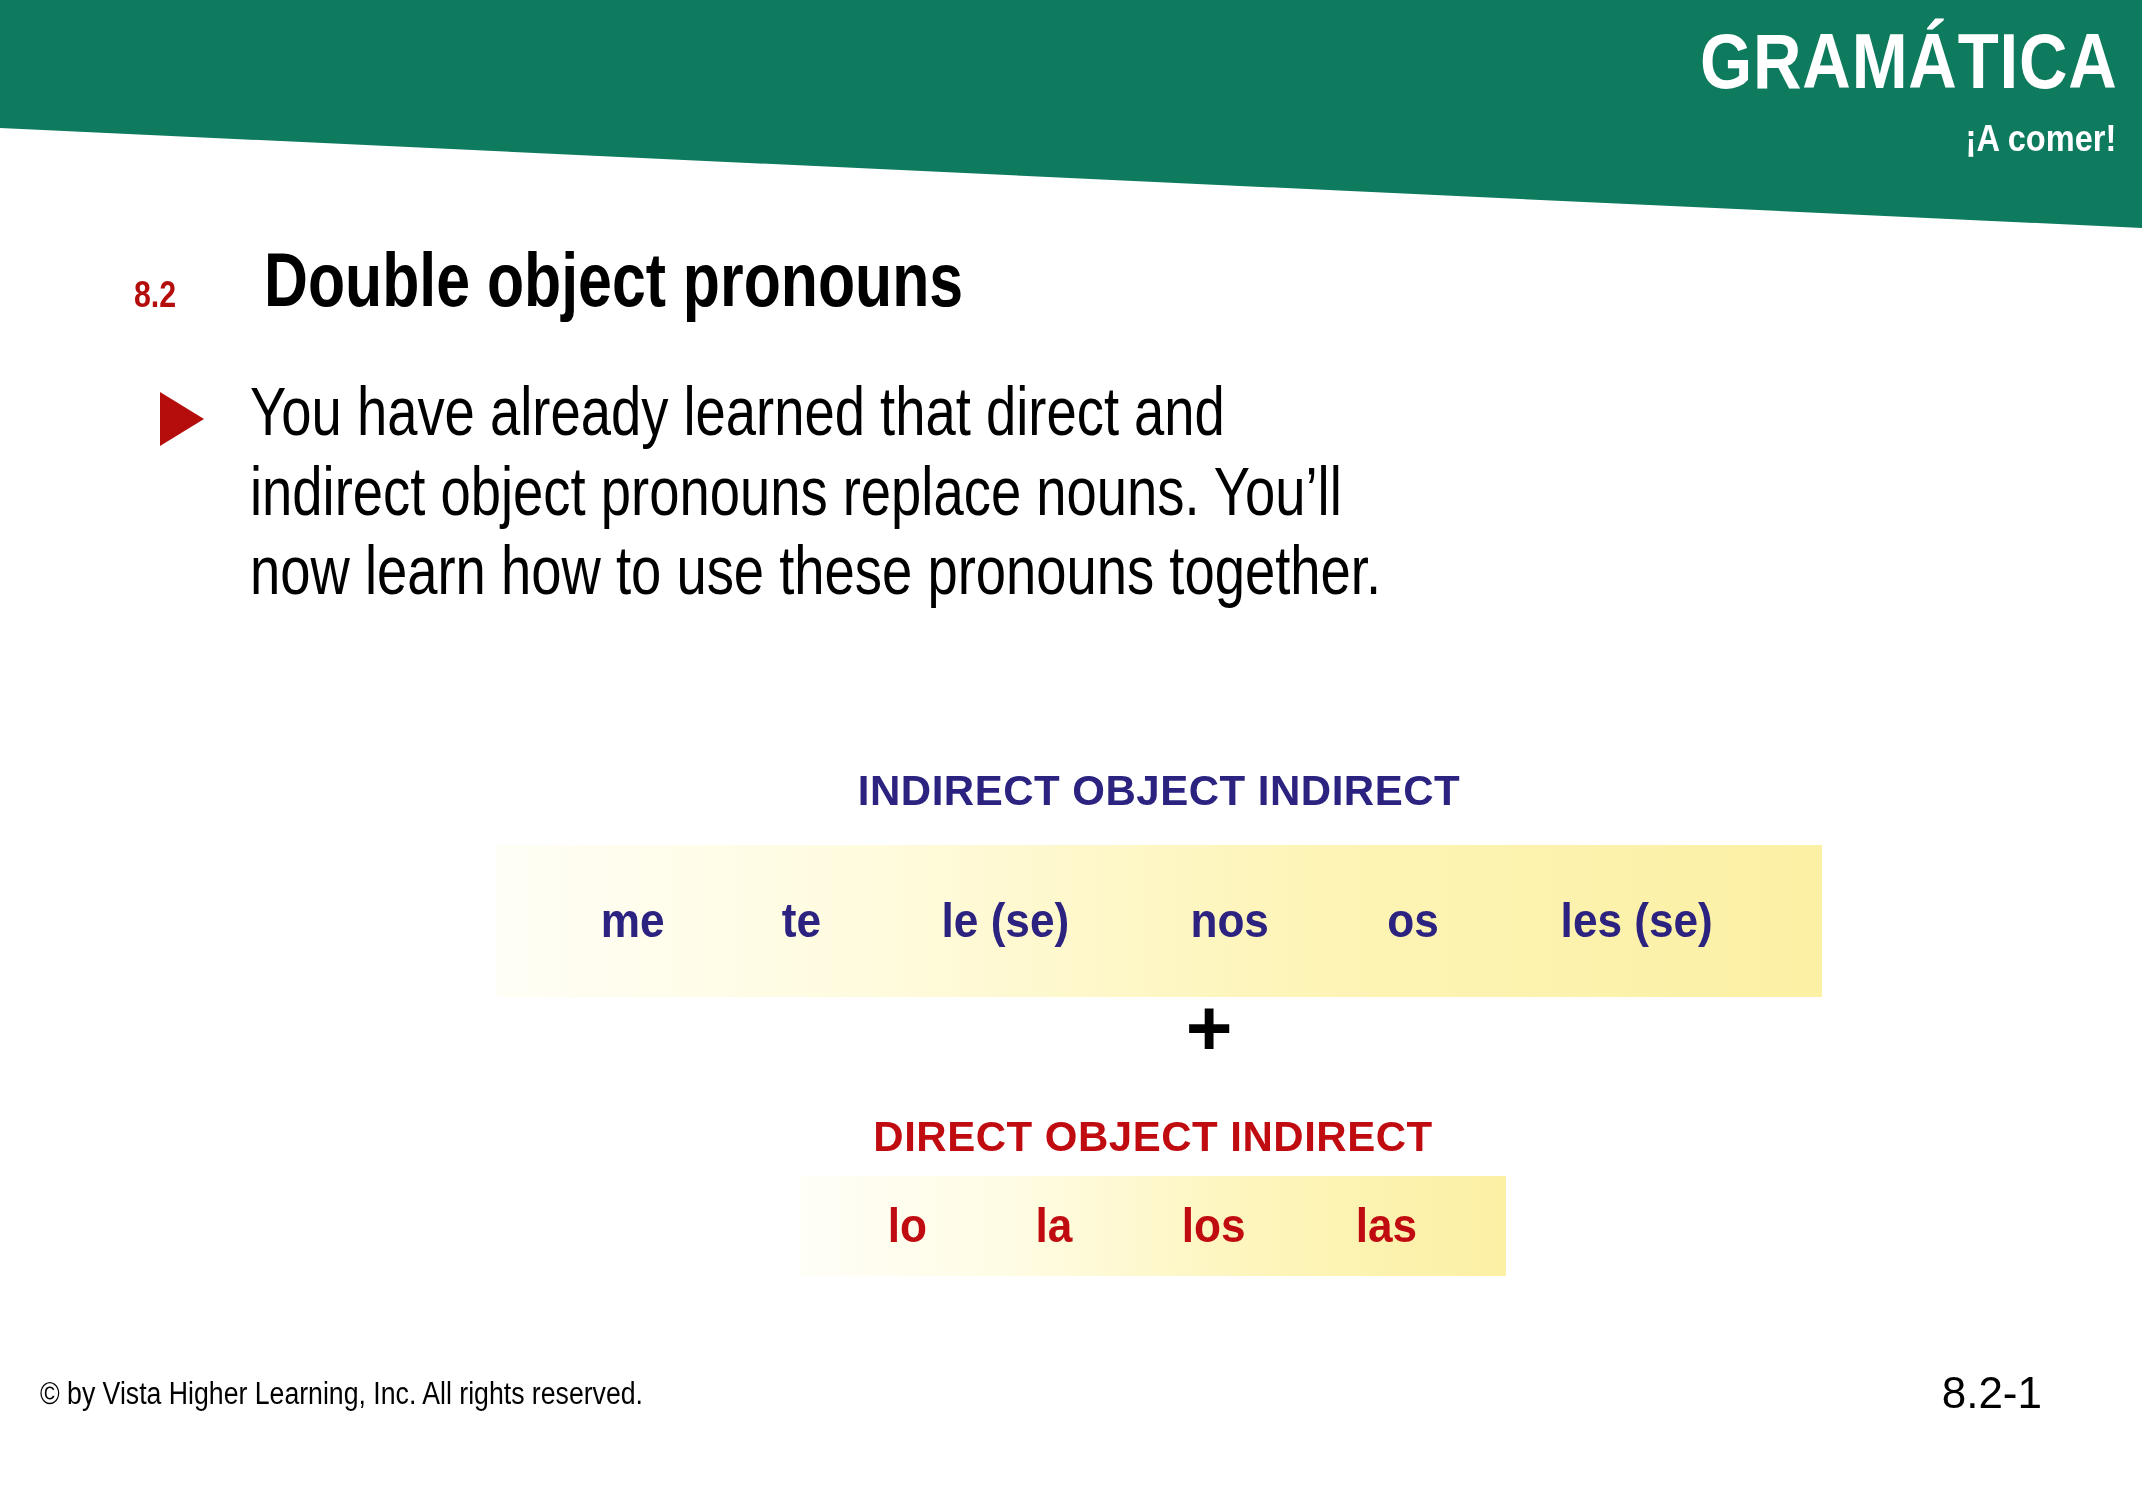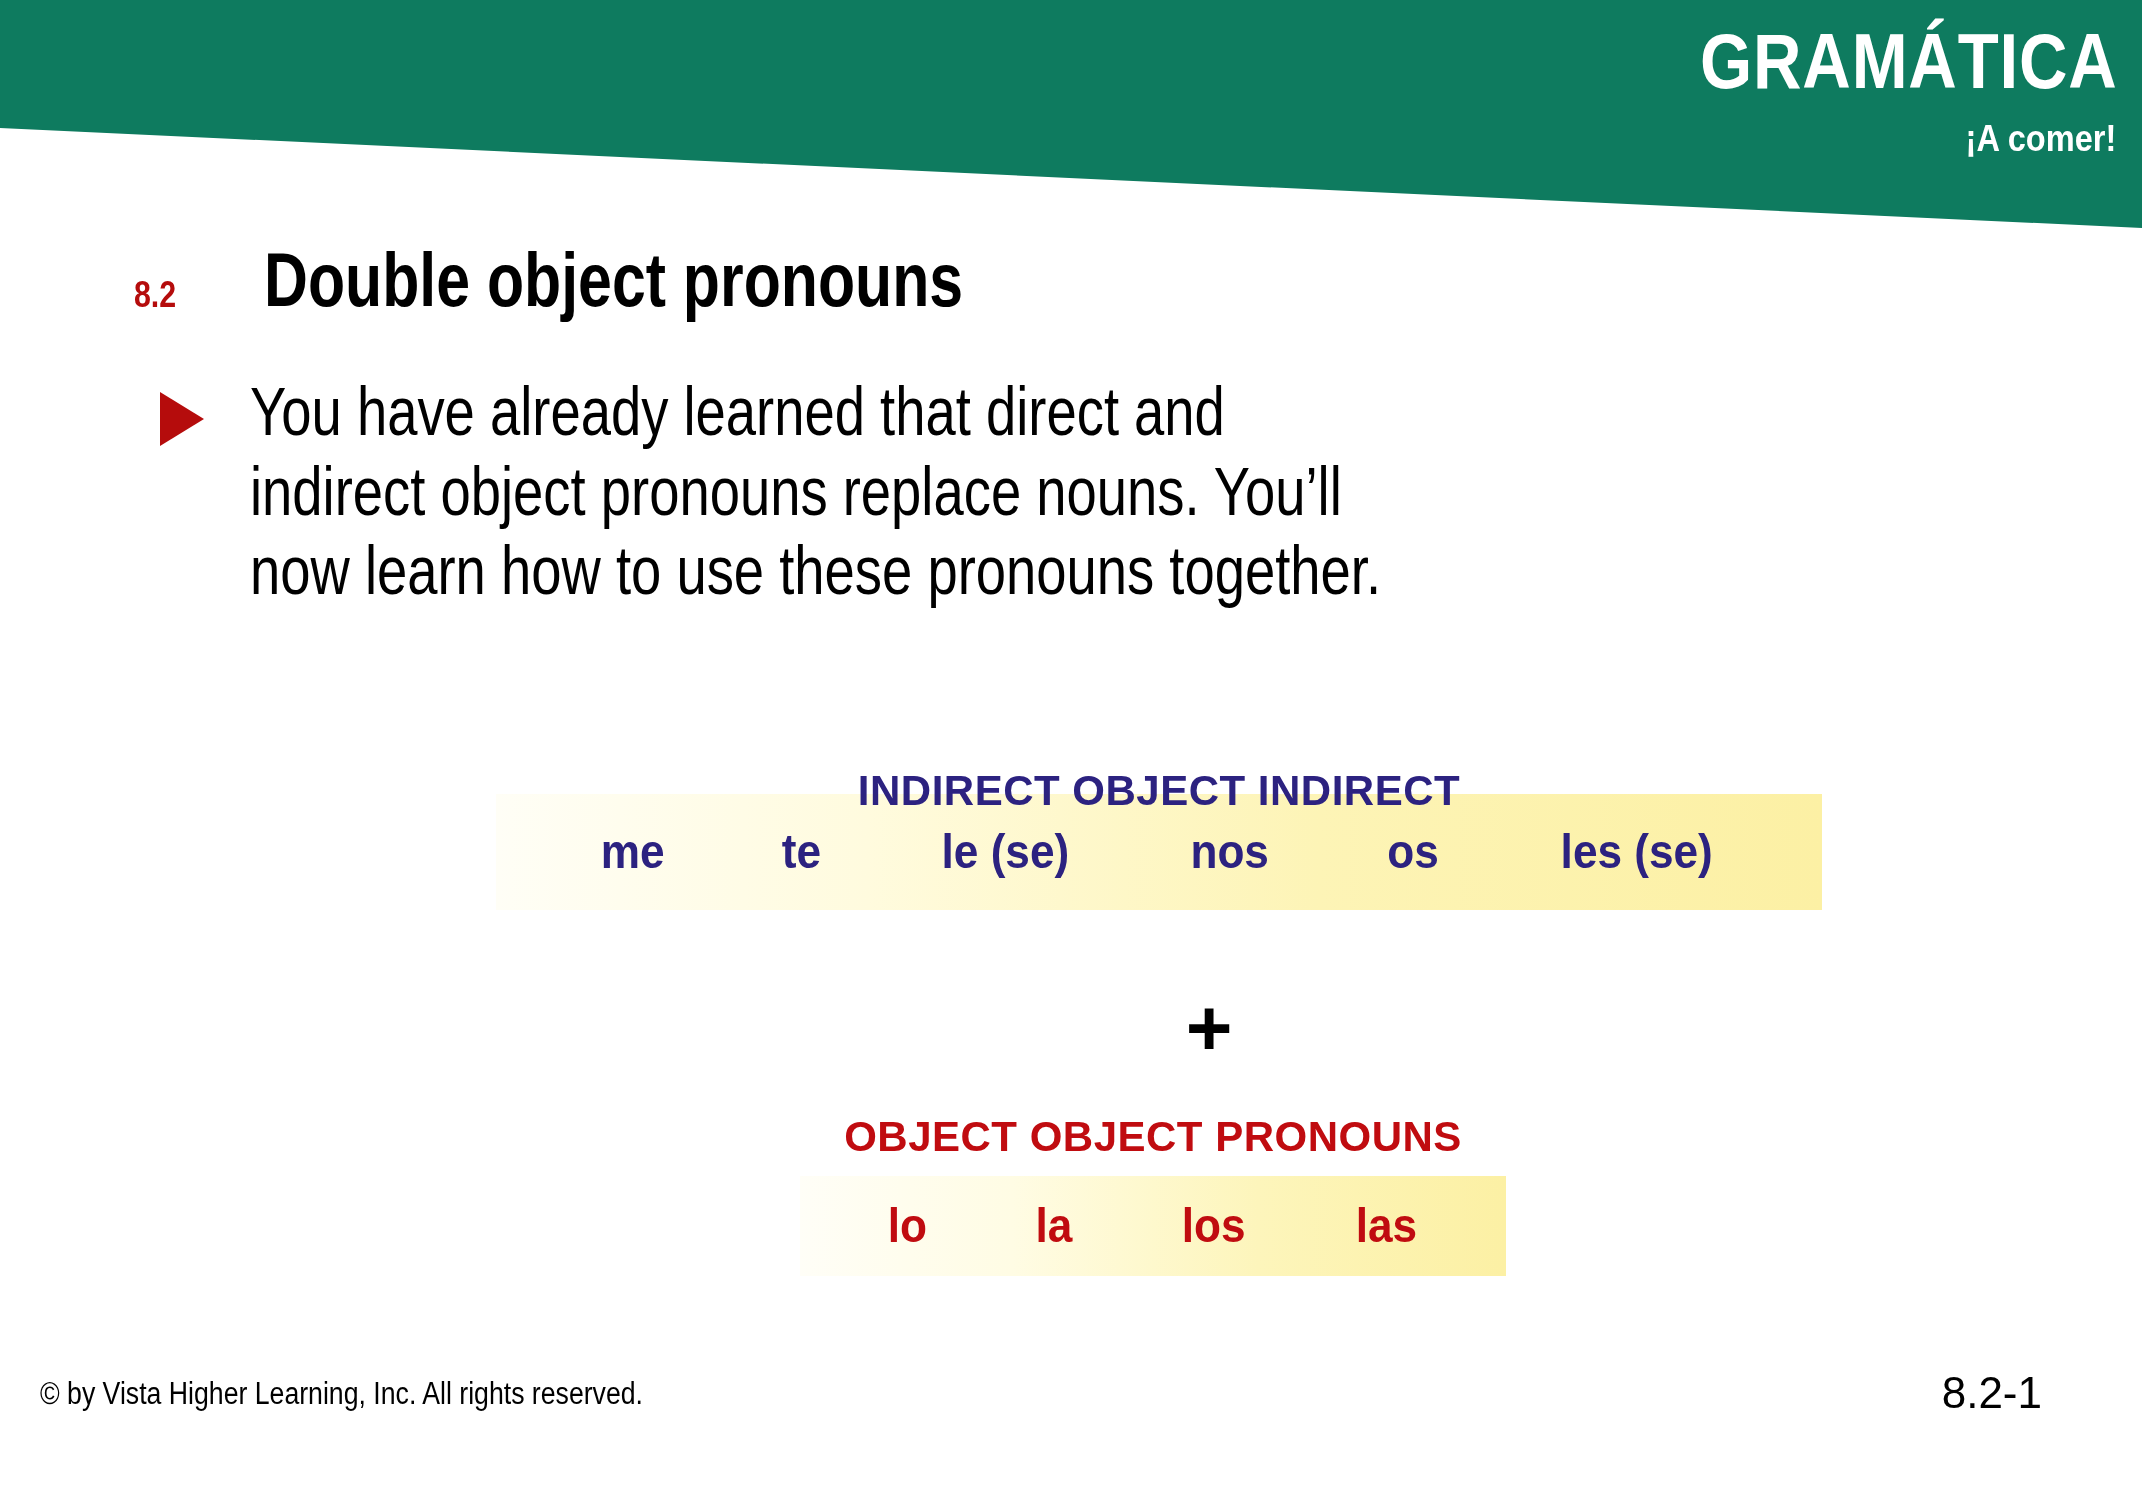--- a/index.html
+++ b/index.html
@@ -142,23 +142,23 @@
 
   .pronoun-band {
     position: absolute;
     display: flex;
     align-items: center;
     justify-content: space-around;
     box-sizing: border-box;
   }
   .band-indirect {
     left: 496px;
-    top: 794px;
+    top: 845px;
     width: 1326px;
-    height: 116px;
+    height: 152px;
     background: linear-gradient(to right, #fffef6 0%, #fffbde 28%, #fdf4b6 62%, #fcf0a4 100%);
     padding: 0 46px;
   }
   .band-direct {
     left: 800px;
     top: 1176px;
     width: 706px;
     height: 100px;
     background: linear-gradient(to right, #fffef7 0%, #fffce4 30%, #fdf5bb 65%, #fcf0a4 100%);
     padding: 0 34px;
@@ -241,21 +241,21 @@
   <span class="pronoun pronoun-indirect">te</span>
   <span class="pronoun pronoun-indirect">le (se)</span>
   <span class="pronoun pronoun-indirect">nos</span>
   <span class="pronoun pronoun-indirect">os</span>
   <span class="pronoun pronoun-indirect">les (se)</span>
 </div>
 
 <div class="plus-sign">+</div>
 
 <div class="group" style="left:800px; top:1116px; width:706px; height:60px;">
-  <div class="group-heading heading-direct">OBJECT OBJECT PRONOUNS</div>
+  <div class="group-heading heading-direct">DIRECT OBJECT INDIRECT</div>
 </div>
 
 <div class="pronoun-band band-direct">
   <span class="pronoun pronoun-direct">lo</span>
   <span class="pronoun pronoun-direct">la</span>
   <span class="pronoun pronoun-direct">los</span>
   <span class="pronoun pronoun-direct">las</span>
 </div>
 
 <div class="footer-copyright">© by Vista Higher Learning, Inc. All rights reserved.</div>

